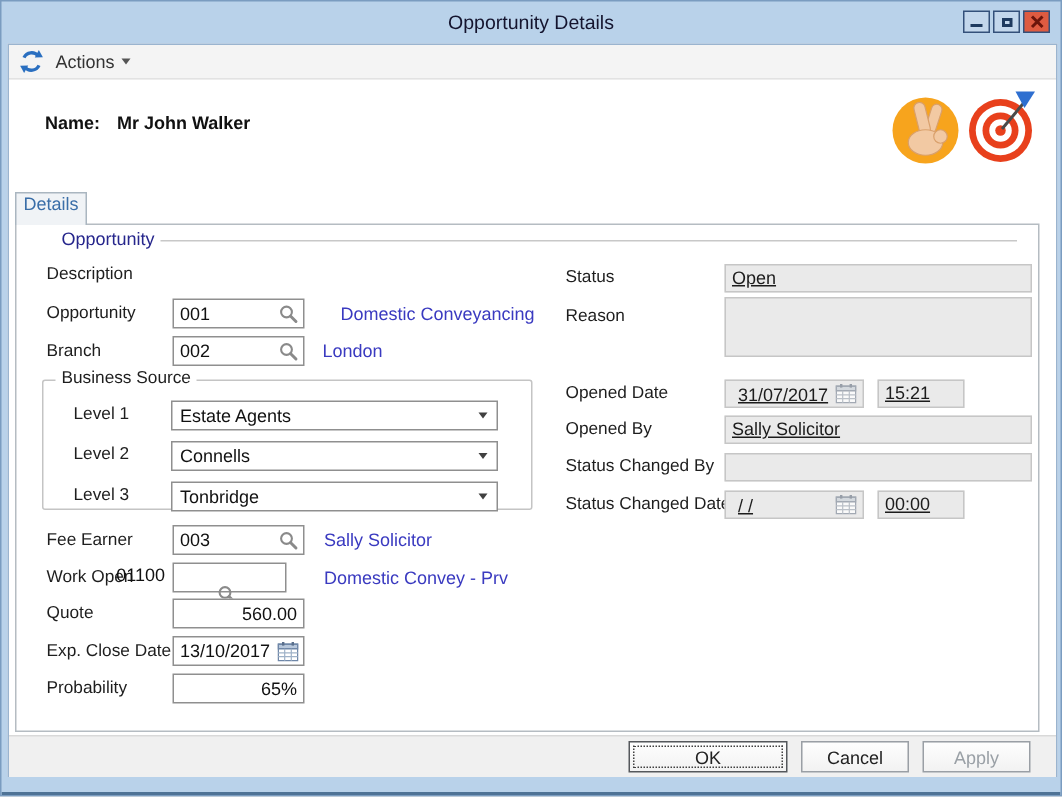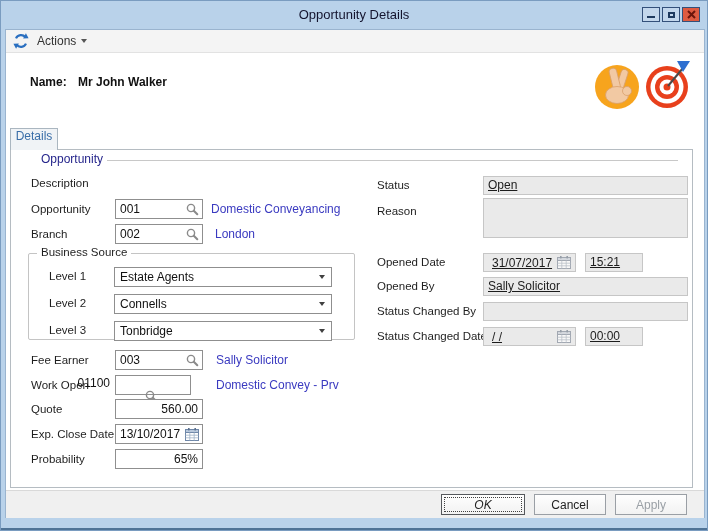--- a/index.html
+++ b/index.html
@@ -33,21 +33,21 @@
   .lookup svg,.datebox svg{flex:0 0 auto;margin-right:3px;}
   .groupbox{position:absolute;left:17px;top:103px;width:327px;height:87px;box-sizing:border-box;border:1px solid #c4c4c4;border-radius:2px;}
   .gb-legend{position:absolute;left:8px;top:-8px;background:#fff;padding:0 4px;font-size:11.5px;color:#1e1e1e;}
   .combo{position:absolute;left:85px;width:218px;height:20px;box-sizing:border-box;border:1px solid #8f8f8f;background:#fff;display:flex;align-items:center;font-size:12px;color:#111;padding-left:5px;}
   .combo .caret{margin-left:auto;margin-right:6px;border-top-color:#404040;}
   .ro{position:absolute;box-sizing:border-box;background:#eaeaea;border:1px solid #c6c6c6;font-size:12px;color:#1c1c1c;padding:1px 4px;height:19px;overflow:hidden;white-space:nowrap;text-decoration:underline;}
   .ro.flex{display:flex;align-items:center;padding:0 4px 0 0;}
   .ro.flex .ro-text{flex:1;padding-left:8px;font-size:12px;}
   .footer{position:absolute;left:0;right:0;top:460px;height:28px;background:#f0f0f0;border-top:1px solid #d9d9d9;display:flex;align-items:center;justify-content:flex-end;gap:9px;padding-right:17px;box-sizing:border-box;}
   .btn{height:21px;box-sizing:border-box;background:linear-gradient(#fefefe,#f2f2f2);border:1px solid #9a9fa5;font-family:"Liberation Sans",sans-serif;font-size:12px;color:#222;display:flex;align-items:center;justify-content:center;}
-  .btn.ok{width:84px;border:1px solid #55585c;outline:1px dotted #404040;outline-offset:-4px;font-style:italic;}
+  .btn.ok{width:106px;border:1px solid #55585c;outline:1px dotted #404040;outline-offset:-4px;}
   .btn.cancel{width:72px;}
   .btn.apply{width:72px;color:#9aa0a6;}
 </style>
 </head>
 <body>
 
 <div class="window">
   <div class="titlebar">
     <span class="title-text">Opportunity Details</span>
     <div class="win-controls">
@@ -119,21 +119,21 @@
       <span class="lbl" style="left:20px;top:27px;">Description</span>
 
       <span class="lbl" style="left:20px;top:53px;">Opportunity</span>
       <div class="lookup" style="left:104px;top:49px;width:88px;gap:28px;">
         <input value="001" style="">
         <svg width="13" height="13" viewBox="0 0 13 13">
             <circle cx="5" cy="5" r="3.6" fill="none" stroke="#8a8a8a" stroke-width="1.4"></circle>
             <line x1="7.8" y1="7.8" x2="11.3" y2="11.3" stroke="#8a8a8a" stroke-width="2" stroke-linecap="round"></line>
           </svg>
       </div>
-      <span class="link" style="left:200px;top:52px;text-align:center;">Domestic Conveyancing</span>
+      <span class="link" style="left:216px;top:52px;text-align:center;">Domestic Conveyancing</span>
 
       <span class="lbl" style="left:20px;top:78px;">Branch</span>
       <div class="lookup" style="left:104px;top:74px;width:88px;">
         <input value="002" style="">
         <svg width="13" height="13" viewBox="0 0 13 13">
             <circle cx="5" cy="5" r="3.6" fill="none" stroke="#8a8a8a" stroke-width="1.4"></circle>
             <line x1="7.8" y1="7.8" x2="11.3" y2="11.3" stroke="#8a8a8a" stroke-width="2" stroke-linecap="round"></line>
           </svg>
       </div>
       <span class="link" style="left:204px;top:77px;">London</span>

